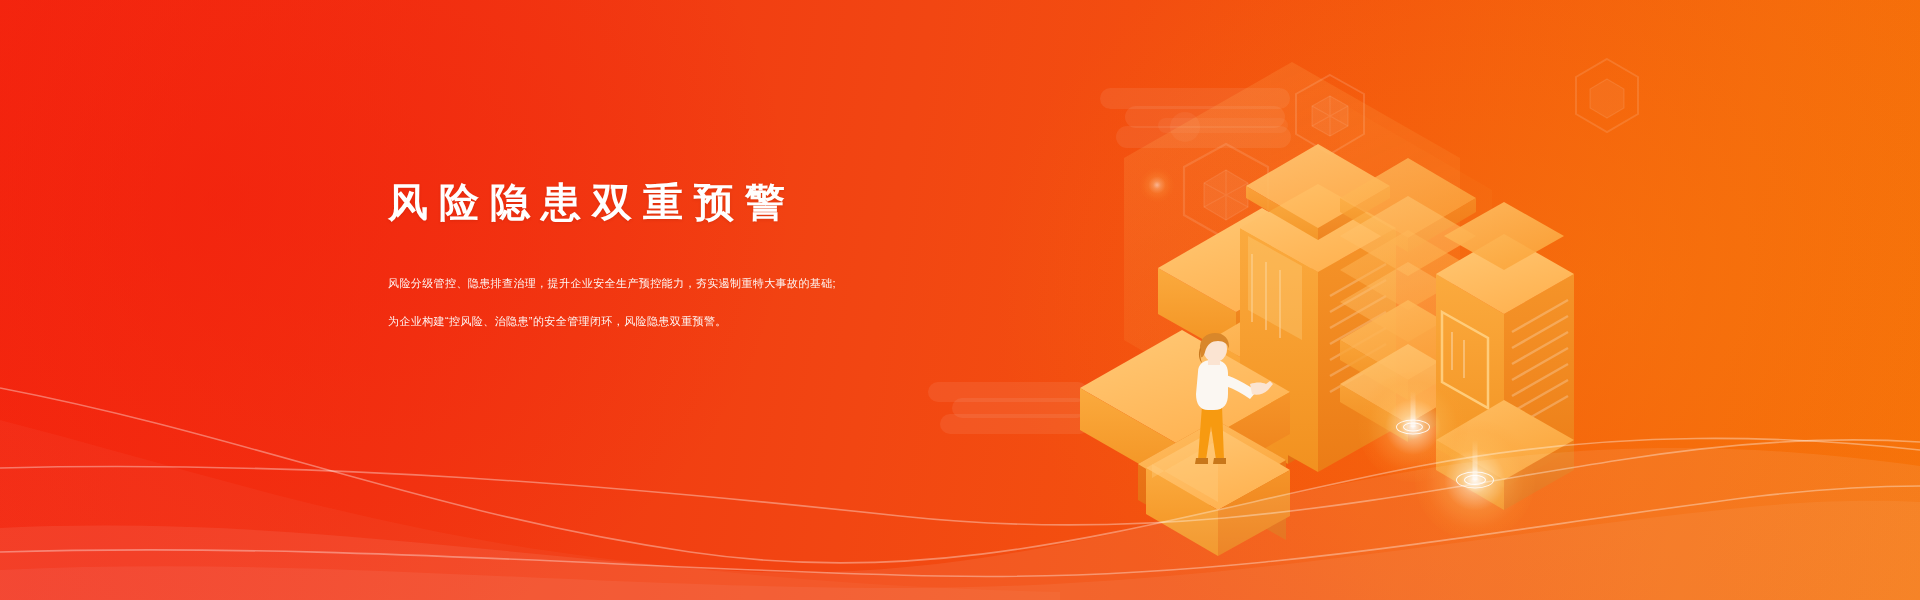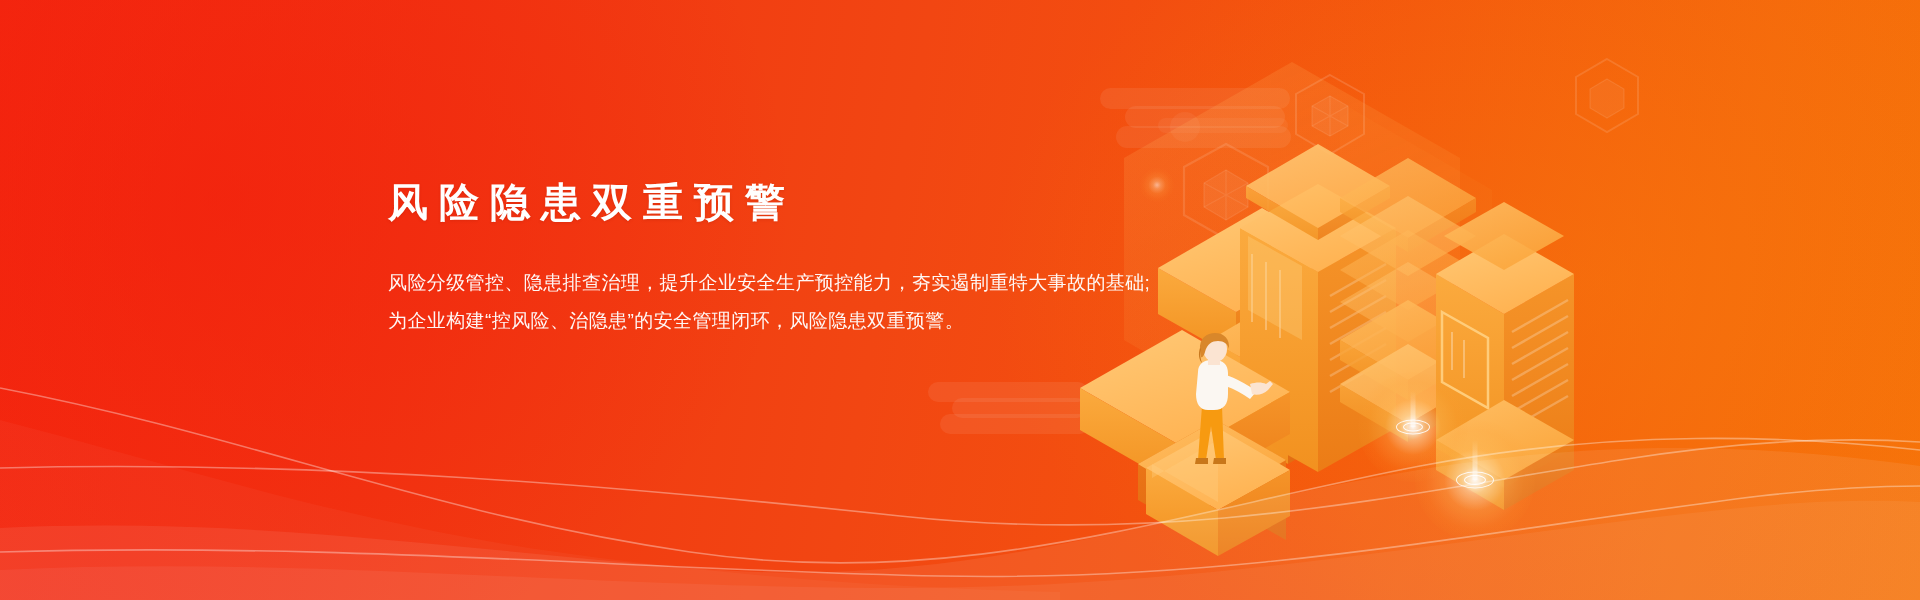--- a/index.html
+++ b/index.html
@@ -99,21 +99,21 @@
     line-height: 1.2;
     white-space: nowrap;
     text-shadow: 0 1px 3px rgba(140,20,0,0.18);
   }
   .subtitle {
     margin: 0;
     padding-top: 38px;
   }
   .subline {
     color: rgba(255,255,255,0.96);
-    font-size: 19px;
+    font-size: 11px;
     line-height: 38px;
     letter-spacing: 0.4px;
     white-space: nowrap;
   }
 
   .person { position: absolute; left: 1178px; top: 332px; width: 110px; height: 135px; }
 </style>
 </head>
 <body>
 

